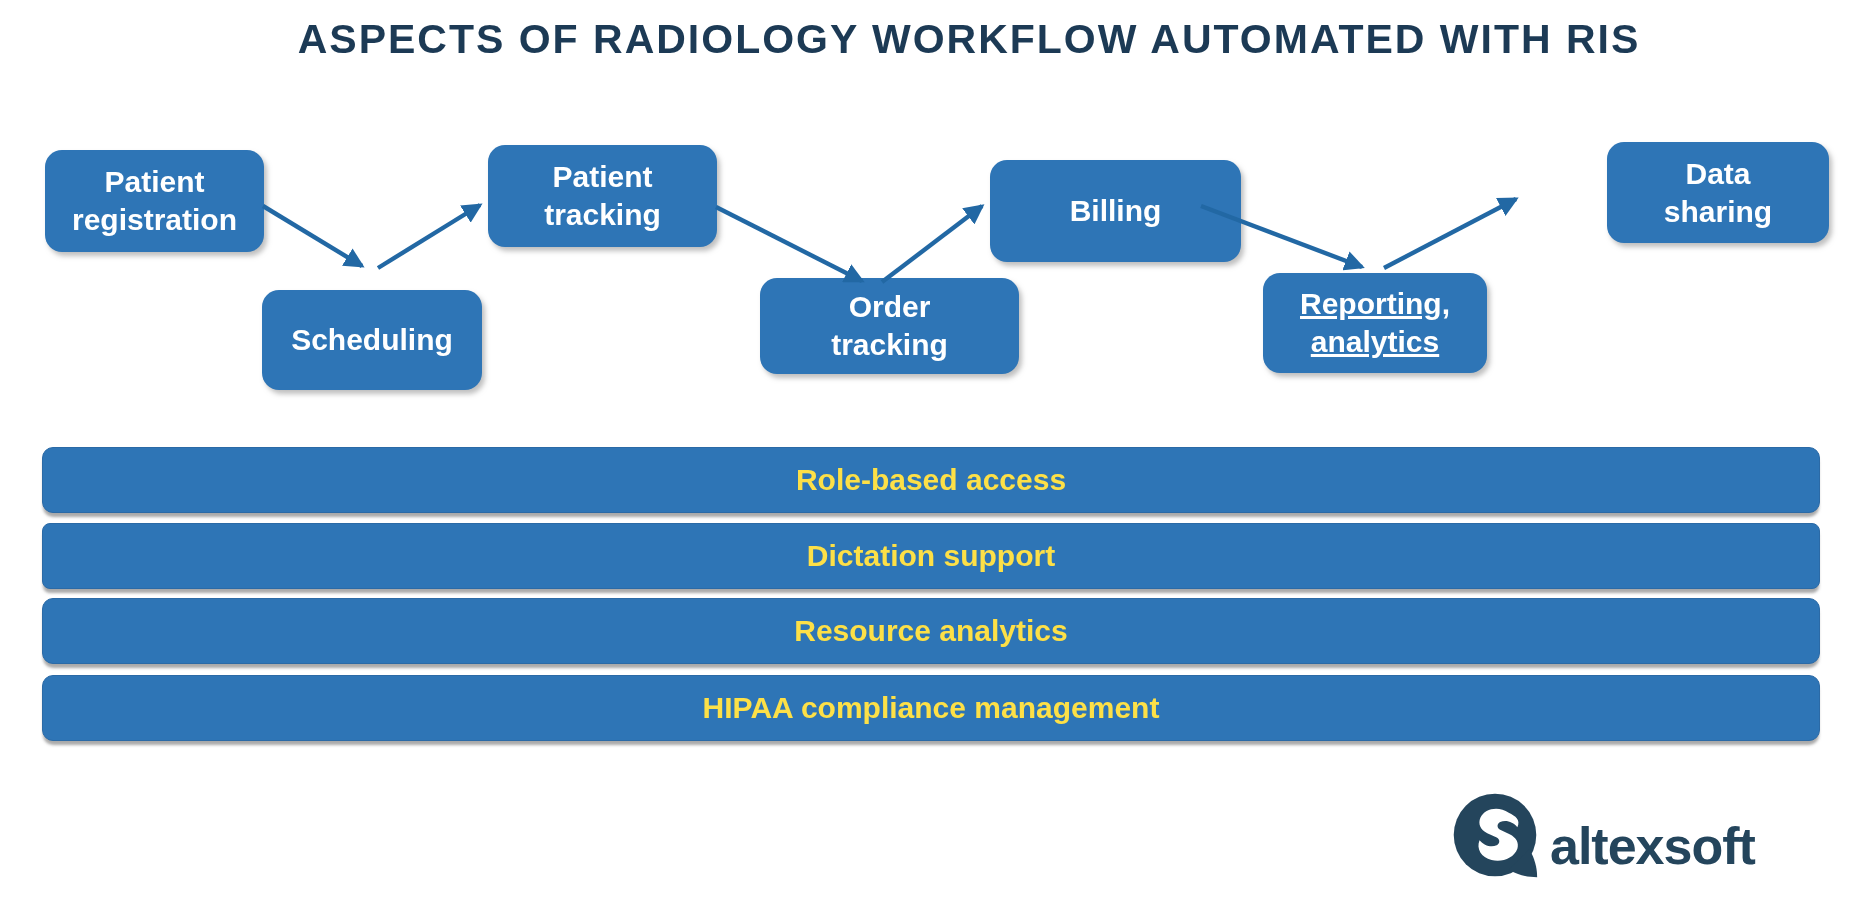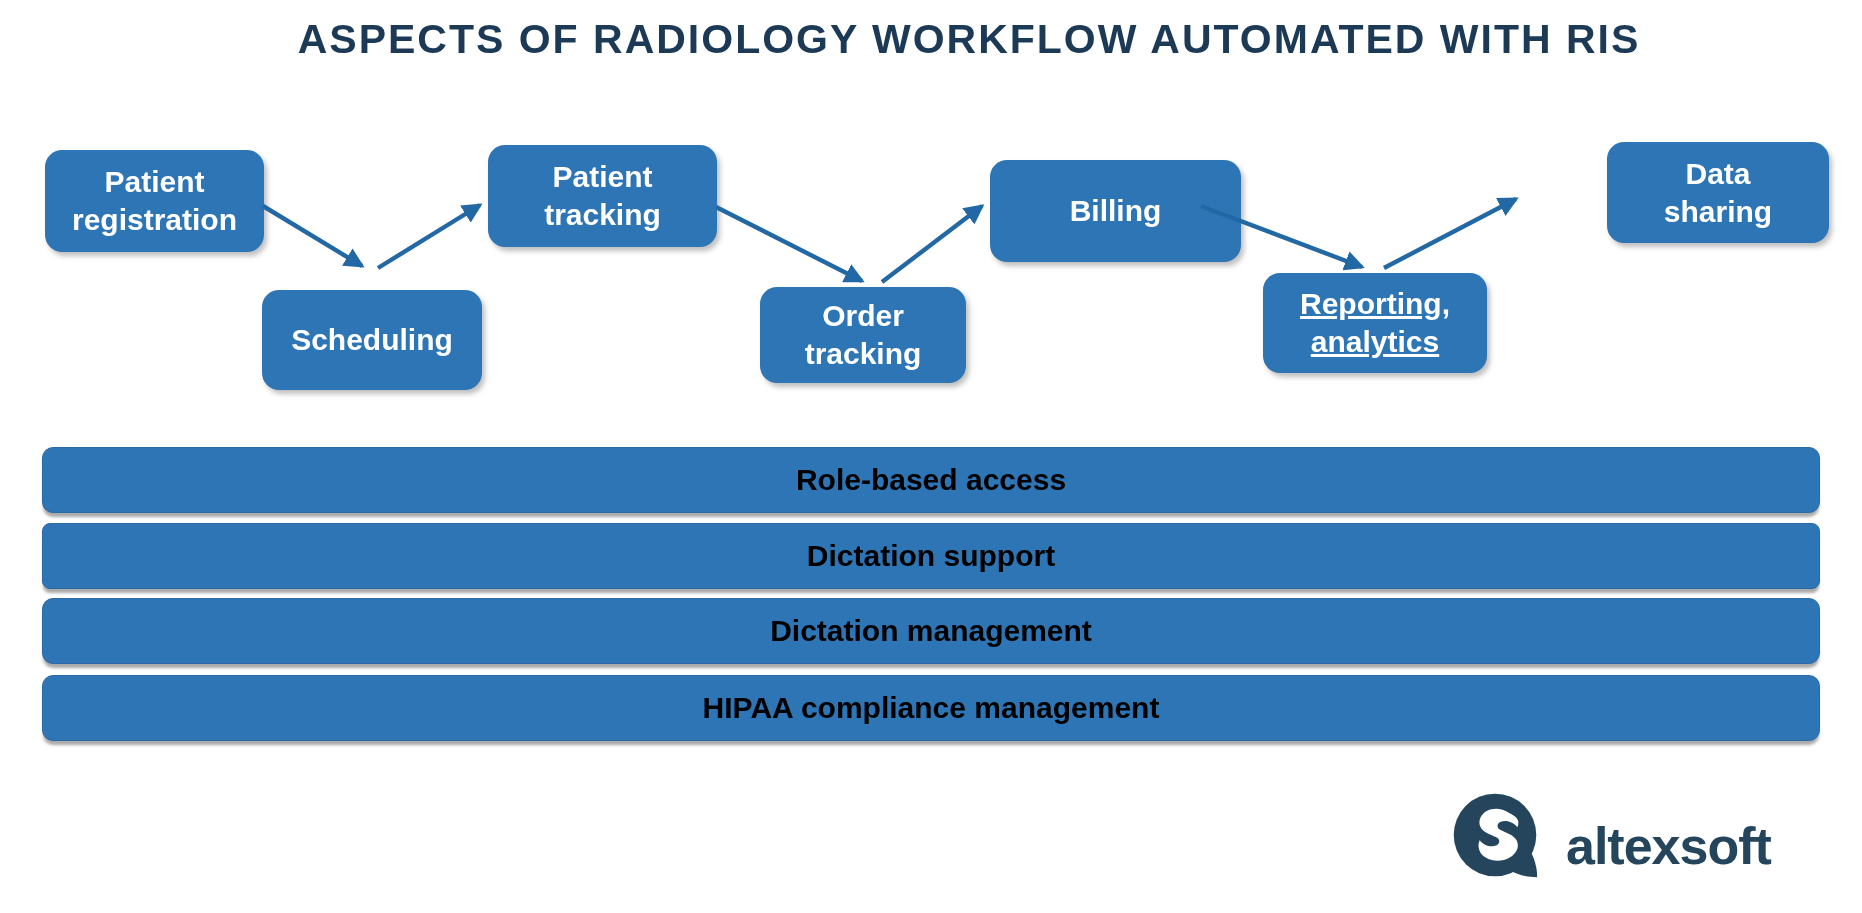--- a/index.html
+++ b/index.html
@@ -36,54 +36,54 @@
     pointer-events:none;
   }
   .bar{
     position:absolute;
     left:42px;width:1778px;height:66px;
     background:#2E75B6;
     border:1px solid #2B6AA6;
     border-radius:11px;
     box-shadow:0 5px 3px -1px rgba(125,125,125,0.65);
     display:flex;align-items:center;justify-content:center;
-    color:#000000;
+    color:#fde047;
     font-size:30px;font-weight:bold;
     box-sizing:border-box;
   }
   .logo{
     position:absolute;
     left:1452px;top:792px;
     display:flex;align-items:flex-end;
   }
   .logo-mark{width:86px;height:86px;display:block;}
   .logo-word{
     display:block;
-    margin-left:28px;
+    margin-left:12px;
     margin-bottom:2px;
     font-size:52px;
     font-weight:bold;
     letter-spacing:-1px;
     color:#24455C;
   }
 </style>
 </head>
 <body>
 
 <div class="title">ASPECTS OF RADIOLOGY WORKFLOW AUTOMATED WITH RIS</div>
 
 <div class="step" style="left:45px;  top:150px; width:219px; height:102px;">Patient
 registration</div>
 
 <div class="step" style="left:262px; top:290px; width:220px; height:100px;">Scheduling</div>
 
 <div class="step" style="left:488px; top:145px; width:229px; height:102px;">Patient
 tracking</div>
 
-<div class="step" style="left:760px; top:287px; width:206px; height:96px;">Order
+<div class="step" style="left:760px; top:278px; width:259px; height:96px;">Order
 tracking</div>
 
 <div class="step" style="left:990px; top:160px; width:251px; height:102px;">Billing</div>
 
 <div class="step" style="left:1263px;top:273px; width:224px; height:100px;text-decoration:underline;">Reporting,
 analytics</div>
 
 <div class="step" style="left:1607px;top:142px; width:222px; height:101px;">Data
 sharing</div>
 
@@ -103,21 +103,21 @@
   </g>
 </svg>
 
 <div class="bar" style="top:447px;">
   <span>Role-based access</span>
 </div>
 <div class="bar" style="top:523px;border-radius:8px;">
   <span>Dictation support</span>
 </div>
 <div class="bar" style="top:598px;">
-  <span>Dictation management</span>
+  <span>Resource analytics</span>
 </div>
 <div class="bar" style="top:675px;">
   <span>HIPAA compliance management</span>
 </div>
 
 <div class="logo">
   <svg class="logo-mark" viewBox="0 0 100 100">
     <g fill="#24455C">
       <circle cx="50" cy="50" r="48"></circle>
       <path d="M 66 90 C 77 97 88 99 99 99 C 99 88 96 77 90 67 Z"></path>

